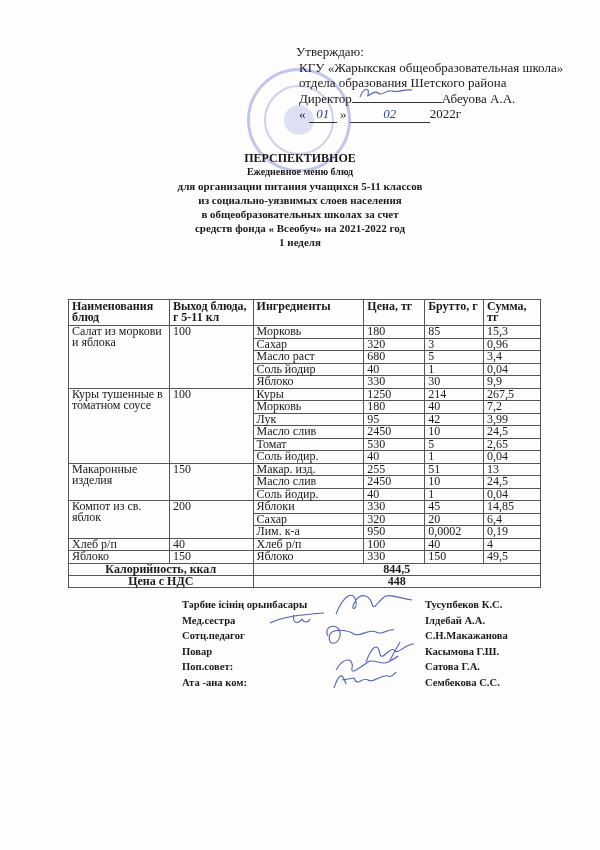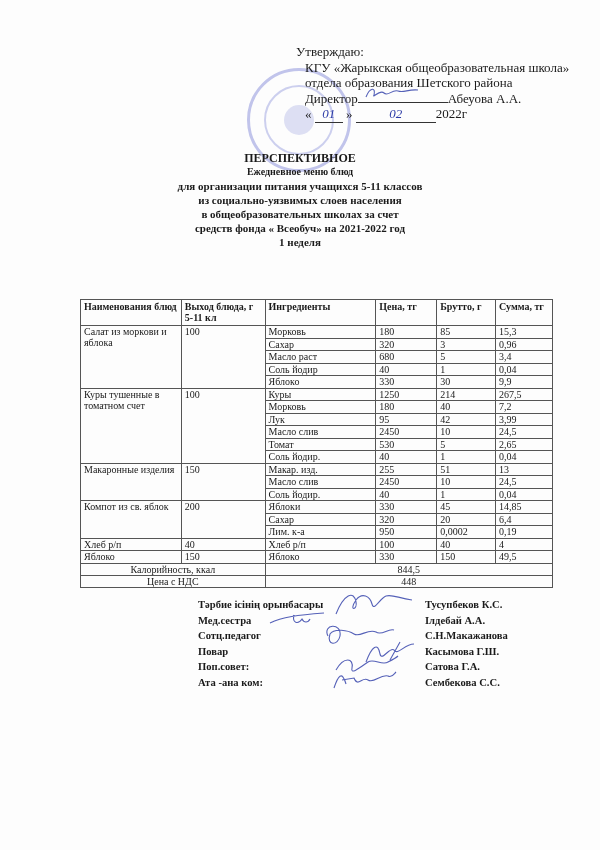--- a/index.html
+++ b/index.html
@@ -3,21 +3,21 @@
 <meta charset="utf-8">
 <style>
   html, body { margin: 0; padding: 0; }
   body {
     width: 600px; height: 850px; background: #fdfdfd; position: relative; overflow: hidden;
     font-family: "Liberation Serif", serif; color: #1a1a1a;
   }
   .approve {
     position: absolute; left: 296px; top: 44px; font-size: 13px; line-height: 15.6px;
   }
-  .approve .ind { margin-left: 9px; font-family: Liberation Serif, serif; }
+  .approve .ind { margin-left: 3px; font-family: Liberation Serif, serif; }
   .approve .ul { display: inline-block; border-bottom: 1px solid #333; }
   .sig-director { display: inline-block; width: 80px; border-bottom: 1px solid #333; position: relative; height: 11px; vertical-align: baseline; }
   .stamp {
     position: absolute; left: 247px; top: 68px; width: 104px; height: 104px; border-radius: 50%;
     border: 3px solid rgba(80,90,200,0.35); box-sizing: border-box;
   }
   .stamp::after {
     content: ""; position: absolute; left: 14px; top: 14px; right: 14px; bottom: 14px; border-radius: 50%;
     border: 2px solid rgba(80,90,200,0.28);
   }
@@ -25,34 +25,34 @@
     position: absolute; left: 34px; top: 34px; width: 30px; height: 30px; border-radius: 50%;
     background: rgba(80,90,200,0.18);
   }
   .title-block {
     position: absolute; left: 100px; width: 400px; top: 151px; text-align: center; font-weight: bold;
     font-size: 11px; line-height: 14px;
   }
   .title-block .big { font-size: 12px; }
   .title-block .small { font-size: 10px; }
   table.menu {
-    position: absolute; left: 80px; top: 299px; width: 473px; border-collapse: collapse;
-    font-size: 10px; line-height: 11.2px;
+    position: absolute; left: 68px; top: 299px; width: 473px; border-collapse: collapse;
+    font-size: 12px; line-height: 11.2px;
   }
   table.menu td, table.menu th {
     border: 1px solid #555; padding: 0 3px; vertical-align: top; text-align: left; font-weight: normal;
   }
   table.menu th { font-weight: bold; height: 24px; padding-top: 1px; }
   table.menu td.ing, table.menu td.num { height: 11.5px; }
-  table.menu tr.total td { font-weight: normal; text-align: center; }
+  table.menu tr.total td { font-weight: bold; text-align: center; }
   .signers {
     position: absolute; left: 182px; top: 597px; font-size: 10.6px; line-height: 15.6px; font-weight: bold;
   }
   .signers .row { position: relative; height: 15.6px; }
-  .signers .role { position: absolute; left: 16px; white-space: nowrap; }
+  .signers .role { position: absolute; left: 0; white-space: nowrap; }
   .signers .name { position: absolute; left: 243px; white-space: nowrap; }
   .sig { position: absolute; }
   svg.sig path { fill: none; stroke: #2b3aa6; stroke-width: 1.1; opacity: 0.8; }
 </style>
 </head>
 <body>
 
 <div class="stamp">
     <div class="inner"></div>
   </div>
@@ -132,21 +132,21 @@
         <td class="num">1</td>
         <td class="num">0,04</td>
       </tr>
       <tr>
         <td class="ing">Яблоко</td>
         <td class="num">330</td>
         <td class="num">30</td>
         <td class="num">9,9</td>
       </tr>
       <tr>
-        <td rowspan="6">Куры тушенные в томатном счет</td>
+        <td rowspan="6">Куры тушенные в томатном соусе</td>
         <td rowspan="6">100</td>
         <td class="ing">Куры</td>
         <td class="num">1250</td>
         <td class="num">214</td>
         <td class="num">267,5</td>
       </tr>
       <tr>
         <td class="ing">Морковь</td>
         <td class="num">180</td>
         <td class="num">40</td>

